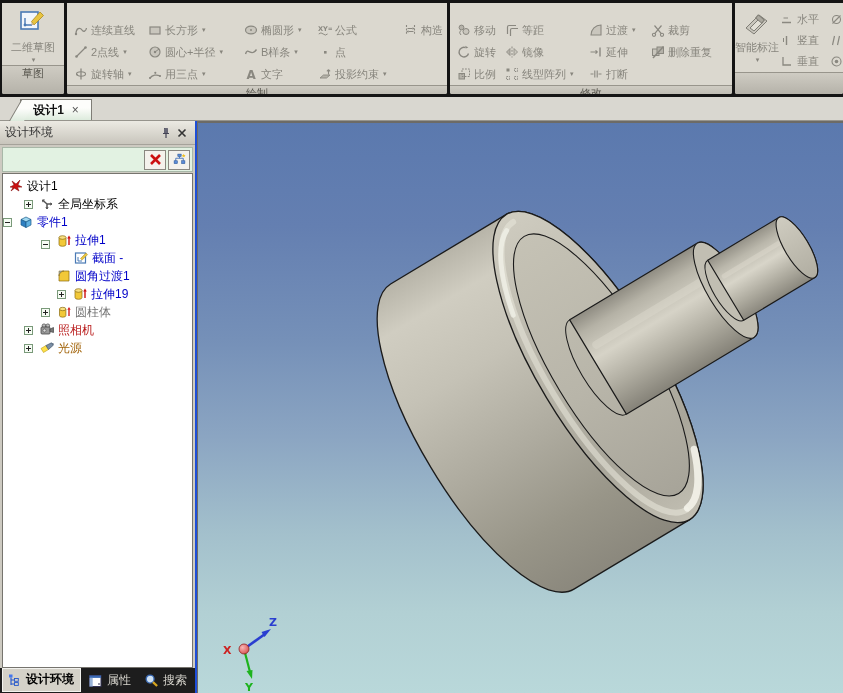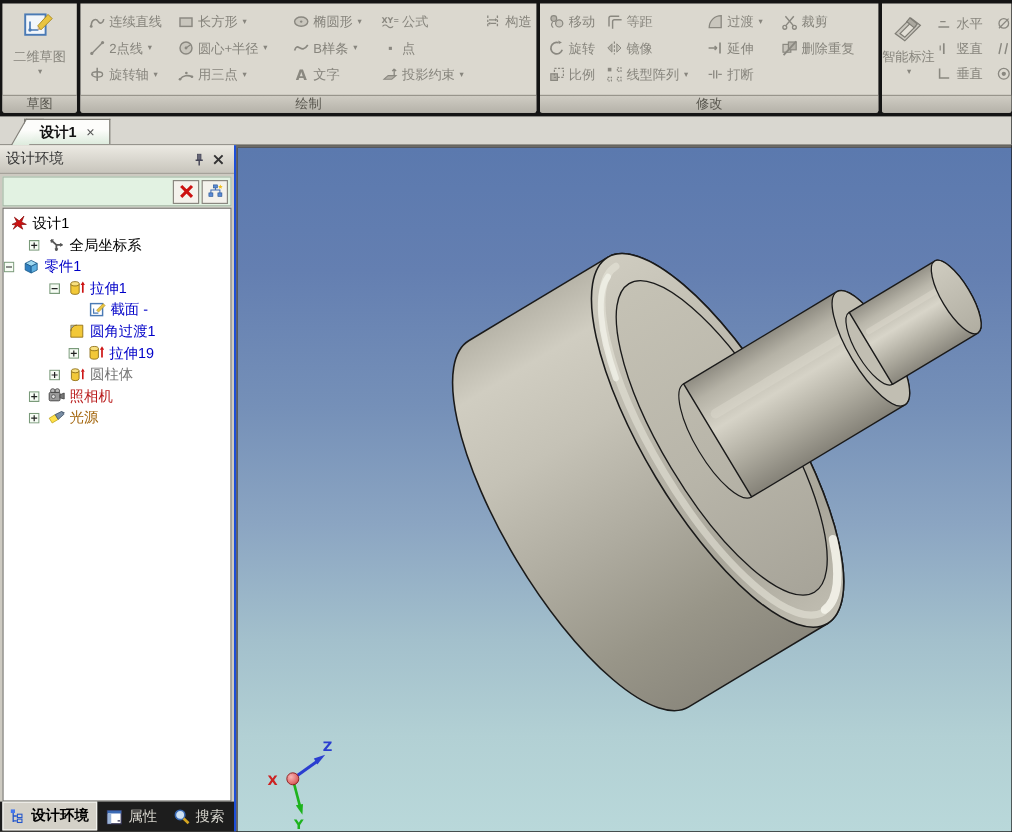--- a/index.html
+++ b/index.html
@@ -7,26 +7,26 @@
   body { font-family:"Liberation Sans","DejaVu Sans",sans-serif; background:#141414; position:relative; }
 
   
   #ribbon { position:absolute; top:0; left:0; width:843px; height:97px;
     background:#141414; display:flex; gap:3px; padding:3px 0 3px 2px; }
   .rgroup { background:#dbd8cf; display:flex; flex-direction:column; border-radius:0 0 2px 2px; overflow:hidden; }
   .rgroup-sketch { width:62px; }
   .rgroup-dimension { flex:1; min-width:0; }
   .rbody { flex:1; display:flex; }
   .rgroup-sketch .rbody { justify-content:center; }
-  .rfoot { height:15px; line-height:14px; font-size:11px; text-align:center; color:#5a5850;
+  .rfoot { height:29px; line-height:14px; font-size:11px; text-align:center; color:#5a5850;
     background:linear-gradient(#cfccc3,#b5b2a9); border-top:1px solid #98958c; }
   .rbig { display:flex; flex-direction:column; align-items:center; width:56px; padding-top:5px; cursor:default; }
   .rbig-label { font-size:11px; color:#87857d; margin-top:2px; white-space:nowrap; }
   .rbig .drop { margin-top:1px; }
-  .rgrid { display:grid; grid-auto-rows:22px; align-items:center; padding:4px 0 0 6px; }
+  .rgrid { display:grid; grid-auto-rows:22px; align-items:center; padding:16px 0 0 6px; }
   .ritem { display:flex; align-items:center; gap:3px; font-size:11px; color:#87857d;
     white-space:nowrap; overflow:hidden; cursor:default; height:18px; }
   .drop { font-size:7px; color:#87857d; margin-left:1px; }
   .icn { display:inline-flex; width:15px; height:15px; align-items:center; justify-content:center; flex:none; }
   .icn-big { display:inline-flex; width:30px; height:30px; }
   .dimgrid { display:grid; grid-template-columns:48px 16px; grid-auto-rows:21px; align-items:center; padding-top:6px; column-gap:2px; }
 
   
   #tabbar { position:absolute; top:97px; left:0; width:843px; height:24px;
     background:#d9d7d0; border-bottom:1px solid #96948d; }
@@ -487,21 +487,21 @@
           </span>
           <span class="ticn">
             <svg width="16" height="16" viewBox="0 0 16 16">
               <path d="M3 5.5 L8 3 L13 5.5 L8 8 z" fill="#9fd8f0" stroke="#1a5a8a" stroke-width="0.7"></path>
               <path d="M3 5.5 L8 8 V13.5 L3 11 z" fill="#2f7fc1" stroke="#1a5a8a" stroke-width="0.7"></path>
               <path d="M13 5.5 L8 8 V13.5 L13 11 z" fill="#5fb0e0" stroke="#1a5a8a" stroke-width="0.7"></path>
             </svg>
           </span>
           <span style="color: rgb(0, 0, 200);">零件1</span>
         </div>
-        <div class="trow" style="padding-left: 38px;">
+        <div class="trow" style="padding-left: 38px; align-items: flex-end;">
           <span class="texp">
             <svg width="9" height="9" viewBox="0 0 9 9">
               <rect x="0.5" y="0.5" width="8" height="8" fill="#f6fcf4" stroke="#7a9a7a"></rect>
               <path d="M2 4.5 H7" stroke="#222"></path>
             </svg>
           </span>
           <span class="ticn">
             <svg width="16" height="16" viewBox="0 0 16 16">
               <path d="M3 4.5 V11.5 a3.5 1.8 0 0 0 7 0 V4.5" fill="#f2c838" stroke="#8a6a10" stroke-width="0.7"></path>
               <ellipse cx="6.5" cy="4.5" rx="3.5" ry="1.8" fill="#f8e080" stroke="#8a6a10" stroke-width="0.7"></ellipse>

